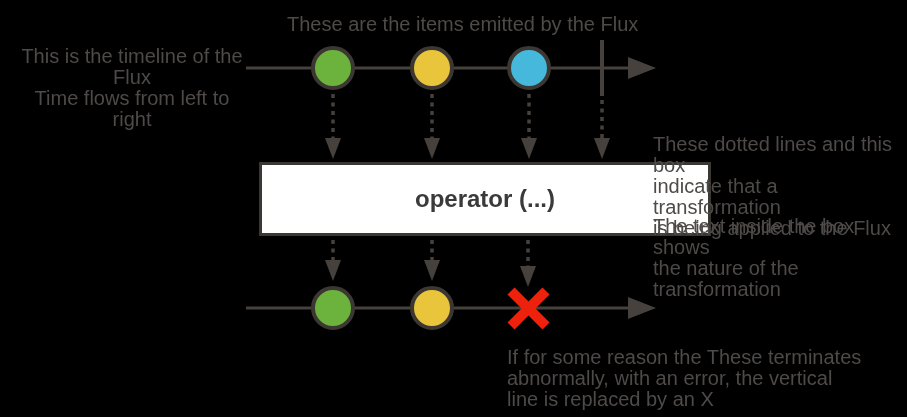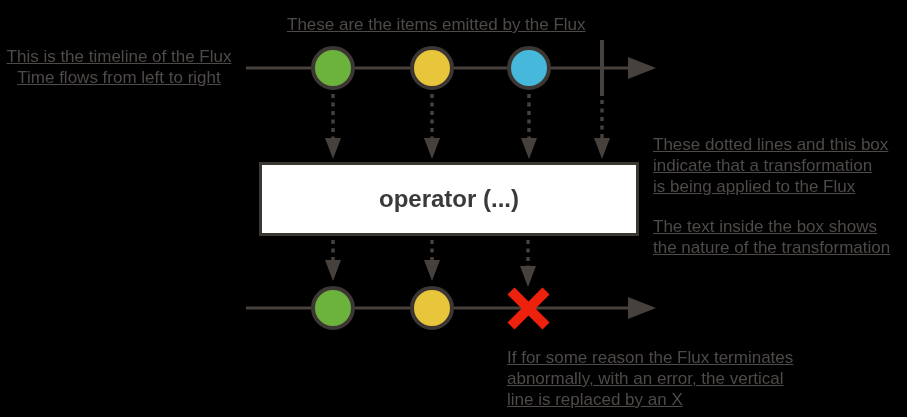--- a/index.html
+++ b/index.html
@@ -20,25 +20,25 @@
   .complete-line { stroke:var(--line); stroke-width:4; }
   .arrowhead { fill:var(--line); }
   .dotted-line { stroke:var(--line); stroke-width:3.5; stroke-dasharray:4 4.5; fill:none; }
   .marble { stroke:var(--marble_stroke); stroke-width:4; }
   .marble-green { fill:var(--green); }
   .marble-yellow { fill:var(--yellow); }
   .marble-blue { fill:var(--blue); }
   .error-x-stroke { stroke:var(--red); stroke-width:10; stroke-linecap:butt; }
   .note {
     position:absolute; color:var(--text);
-    font-size:17px; line-height:21px; white-space:pre-line;text-decoration:underline;
+    font-size:20px; line-height:21px; white-space:pre-line;
   }
-  .note.center { text-align:center; }
+  .note.center { text-align:center;margin-left:13px; }
   #operator-box {
-    position:absolute; left:259px; top:162px; width:380px; height:74px;
+    position:absolute; left:259px; top:162px; width:452px; height:74px;
     background:var(--box_bg); border:3px solid var(--box_border);
     display:flex; align-items:center; justify-content:center;
   }
   #operator-box .operator-text {
     color:var(--box_text); font-size:24px; font-weight:bold;
     font-family:"Liberation Sans", sans-serif;
   }
 </style>
 </head>
 <body>
@@ -99,16 +99,16 @@
 
 
   <div class="note" style="left:653px; top:134px;">These dotted lines and this box
 indicate that a transformation
 is being applied to the Flux</div>
 
   <div class="note" style="left:653px; top:216px;">The text inside the box shows
 the nature of the transformation</div>
 
 
-  <div class="note" style="left:507px; top:347px;">If for some reason the Flux terminates
+  <div class="note" style="left:507px; top:347px;">If for some reason the These terminates
 abnormally, with an error, the vertical
 line is replaced by an X</div>
 </div>
 
 </body></html>

